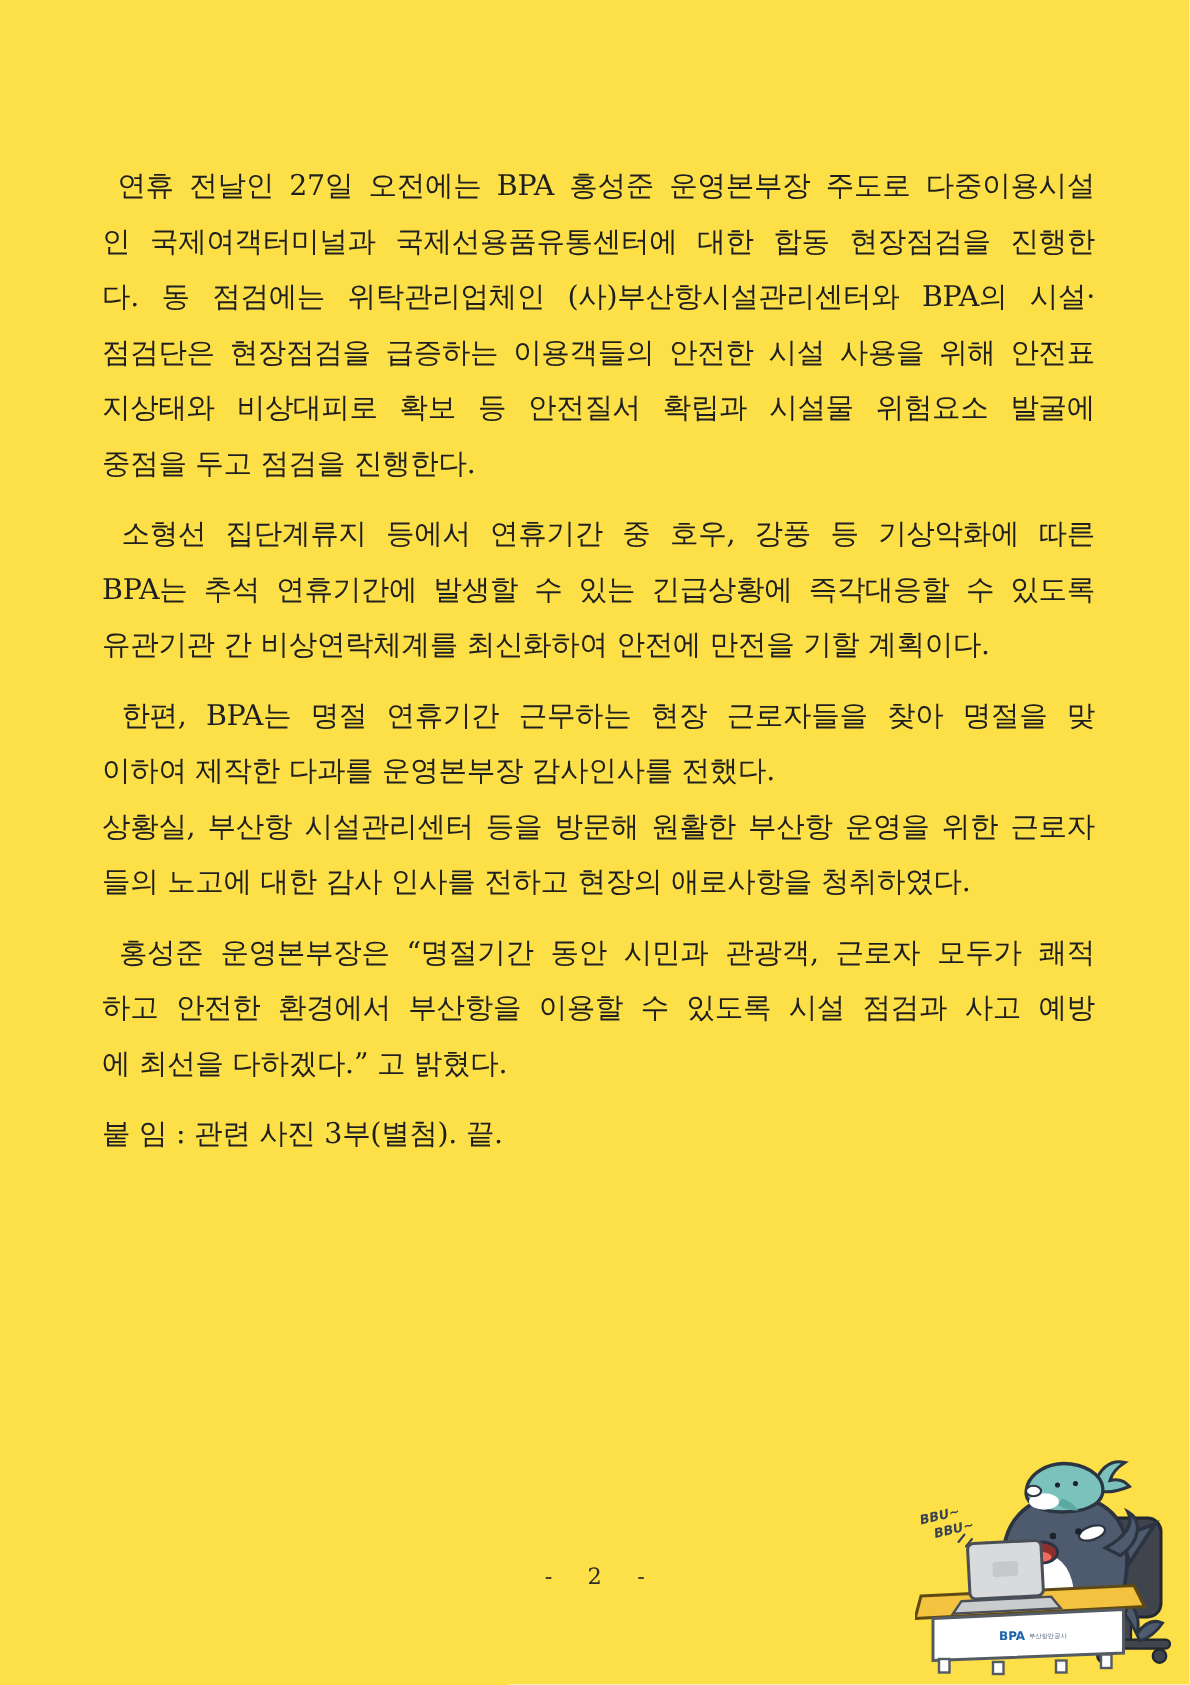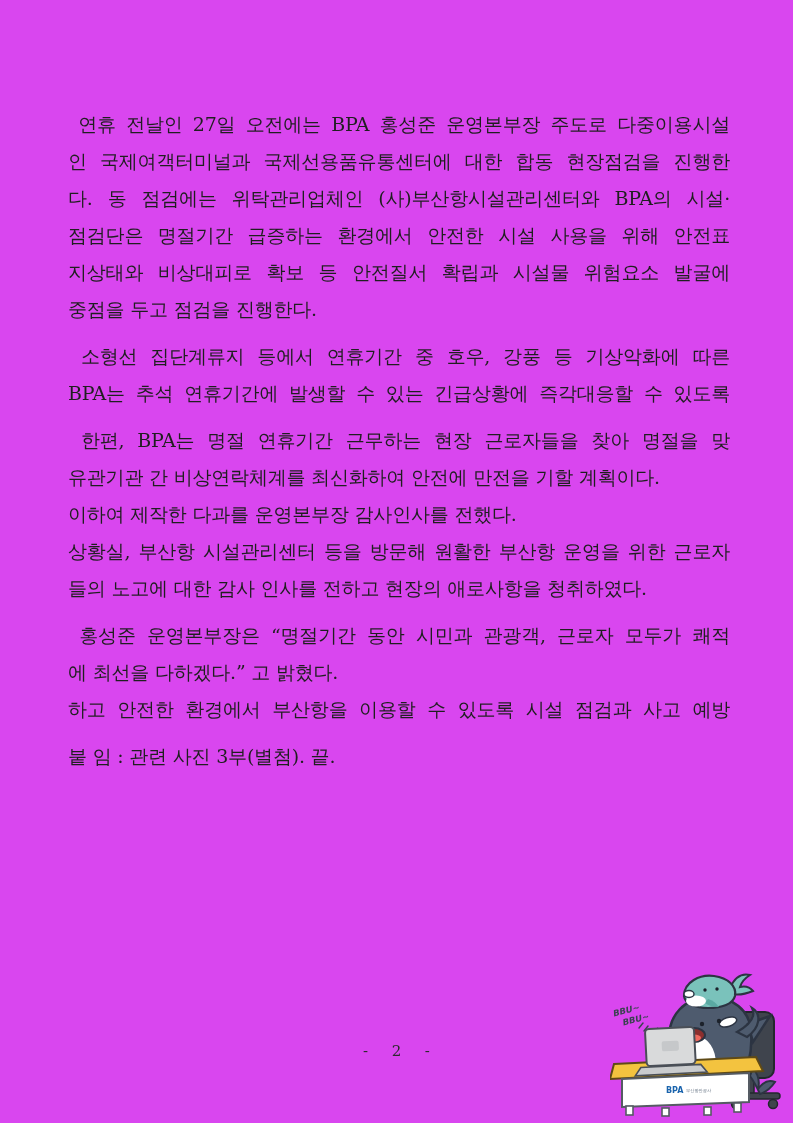--- a/index.html
+++ b/index.html
@@ -4,21 +4,21 @@
 <style>
   html, body {
     margin: 0;
     padding: 0;
     background: #ffffff;
   }
   .page {
     position: relative;
     width: 793px;
     height: 1123px;
-    background: #d946ef;
+    background: #fde047;
     overflow: hidden;
     font-family: "DejaVu Serif", "Liberation Serif", serif;
     color: #1f1f1f;
   }
   .doc-body {
     position: absolute;
     left: 68px;
     top: 106px;
     width: 662px;
   }
@@ -60,33 +60,33 @@
 </style>
 </head>
 <body>
 
 <div class="page">
 
   <div class="doc-body">
     <div class="line"> 연휴 전날인 27일 오전에는 BPA 홍성준 운영본부장 주도로 다중이용시설</div>
     <div class="line">인 국제여객터미널과 국제선용품유통센터에 대한 합동 현장점검을 진행한</div>
     <div class="line">다. 동 점검에는 위탁관리업체인 (사)부산항시설관리센터와 BPA의 시설·</div>
-    <div class="line">점검단은 명절기간 급증하는 환경에서 안전한 시설 사용을 위해 안전표</div>
+    <div class="line">점검단은 현장점검을 급증하는 이용객들의 안전한 시설 사용을 위해 안전표</div>
     <div class="line">지상태와 비상대피로 확보 등 안전질서 확립과 시설물 위험요소 발굴에</div>
     <div class="line last">중점을 두고 점검을 진행한다.</div>
     <div class="line gap"> 소형선 집단계류지 등에서 연휴기간 중 호우, 강풍 등 기상악화에 따른</div>
     <div class="line">BPA는 추석 연휴기간에 발생할 수 있는 긴급상황에 즉각대응할 수 있도록</div>
+    <div class="line last">유관기관 간 비상연락체계를 최신화하여 안전에 만전을 기할 계획이다.</div>
     <div class="line gap"> 한편, BPA는 명절 연휴기간 근무하는 현장 근로자들을 찾아 명절을 맞</div>
-    <div class="line last">유관기관 간 비상연락체계를 최신화하여 안전에 만전을 기할 계획이다.</div>
     <div class="line last">이하여 제작한 다과를 운영본부장 감사인사를 전했다.</div>
     <div class="line">상황실, 부산항 시설관리센터 등을 방문해 원활한 부산항 운영을 위한 근로자</div>
     <div class="line last">들의 노고에 대한 감사 인사를 전하고 현장의 애로사항을 청취하였다.</div>
     <div class="line gap"> 홍성준 운영본부장은 “명절기간 동안 시민과 관광객, 근로자 모두가 쾌적</div>
+    <div class="line">하고 안전한 환경에서 부산항을 이용할 수 있도록 시설 점검과 사고 예방</div>
     <div class="line last">에 최선을 다하겠다.” 고 밝혔다.</div>
-    <div class="line">하고 안전한 환경에서 부산항을 이용할 수 있도록 시설 점검과 사고 예방</div>
     <div class="line last gap">붙 임 : 관련 사진 3부(별첨). 끝.</div>
   </div>
 
   <div class="page-number">-  2  -</div>
 
   <div class="mascot-wrap">
     <svg width="182" height="152" viewBox="0 0 182 152" xmlns="http://www.w3.org/2000/svg">
 
       <g>
         <rect x="118" y="46" width="46" height="66" rx="9" fill="#3f444d" stroke="#23272e" stroke-width="2"></rect>

